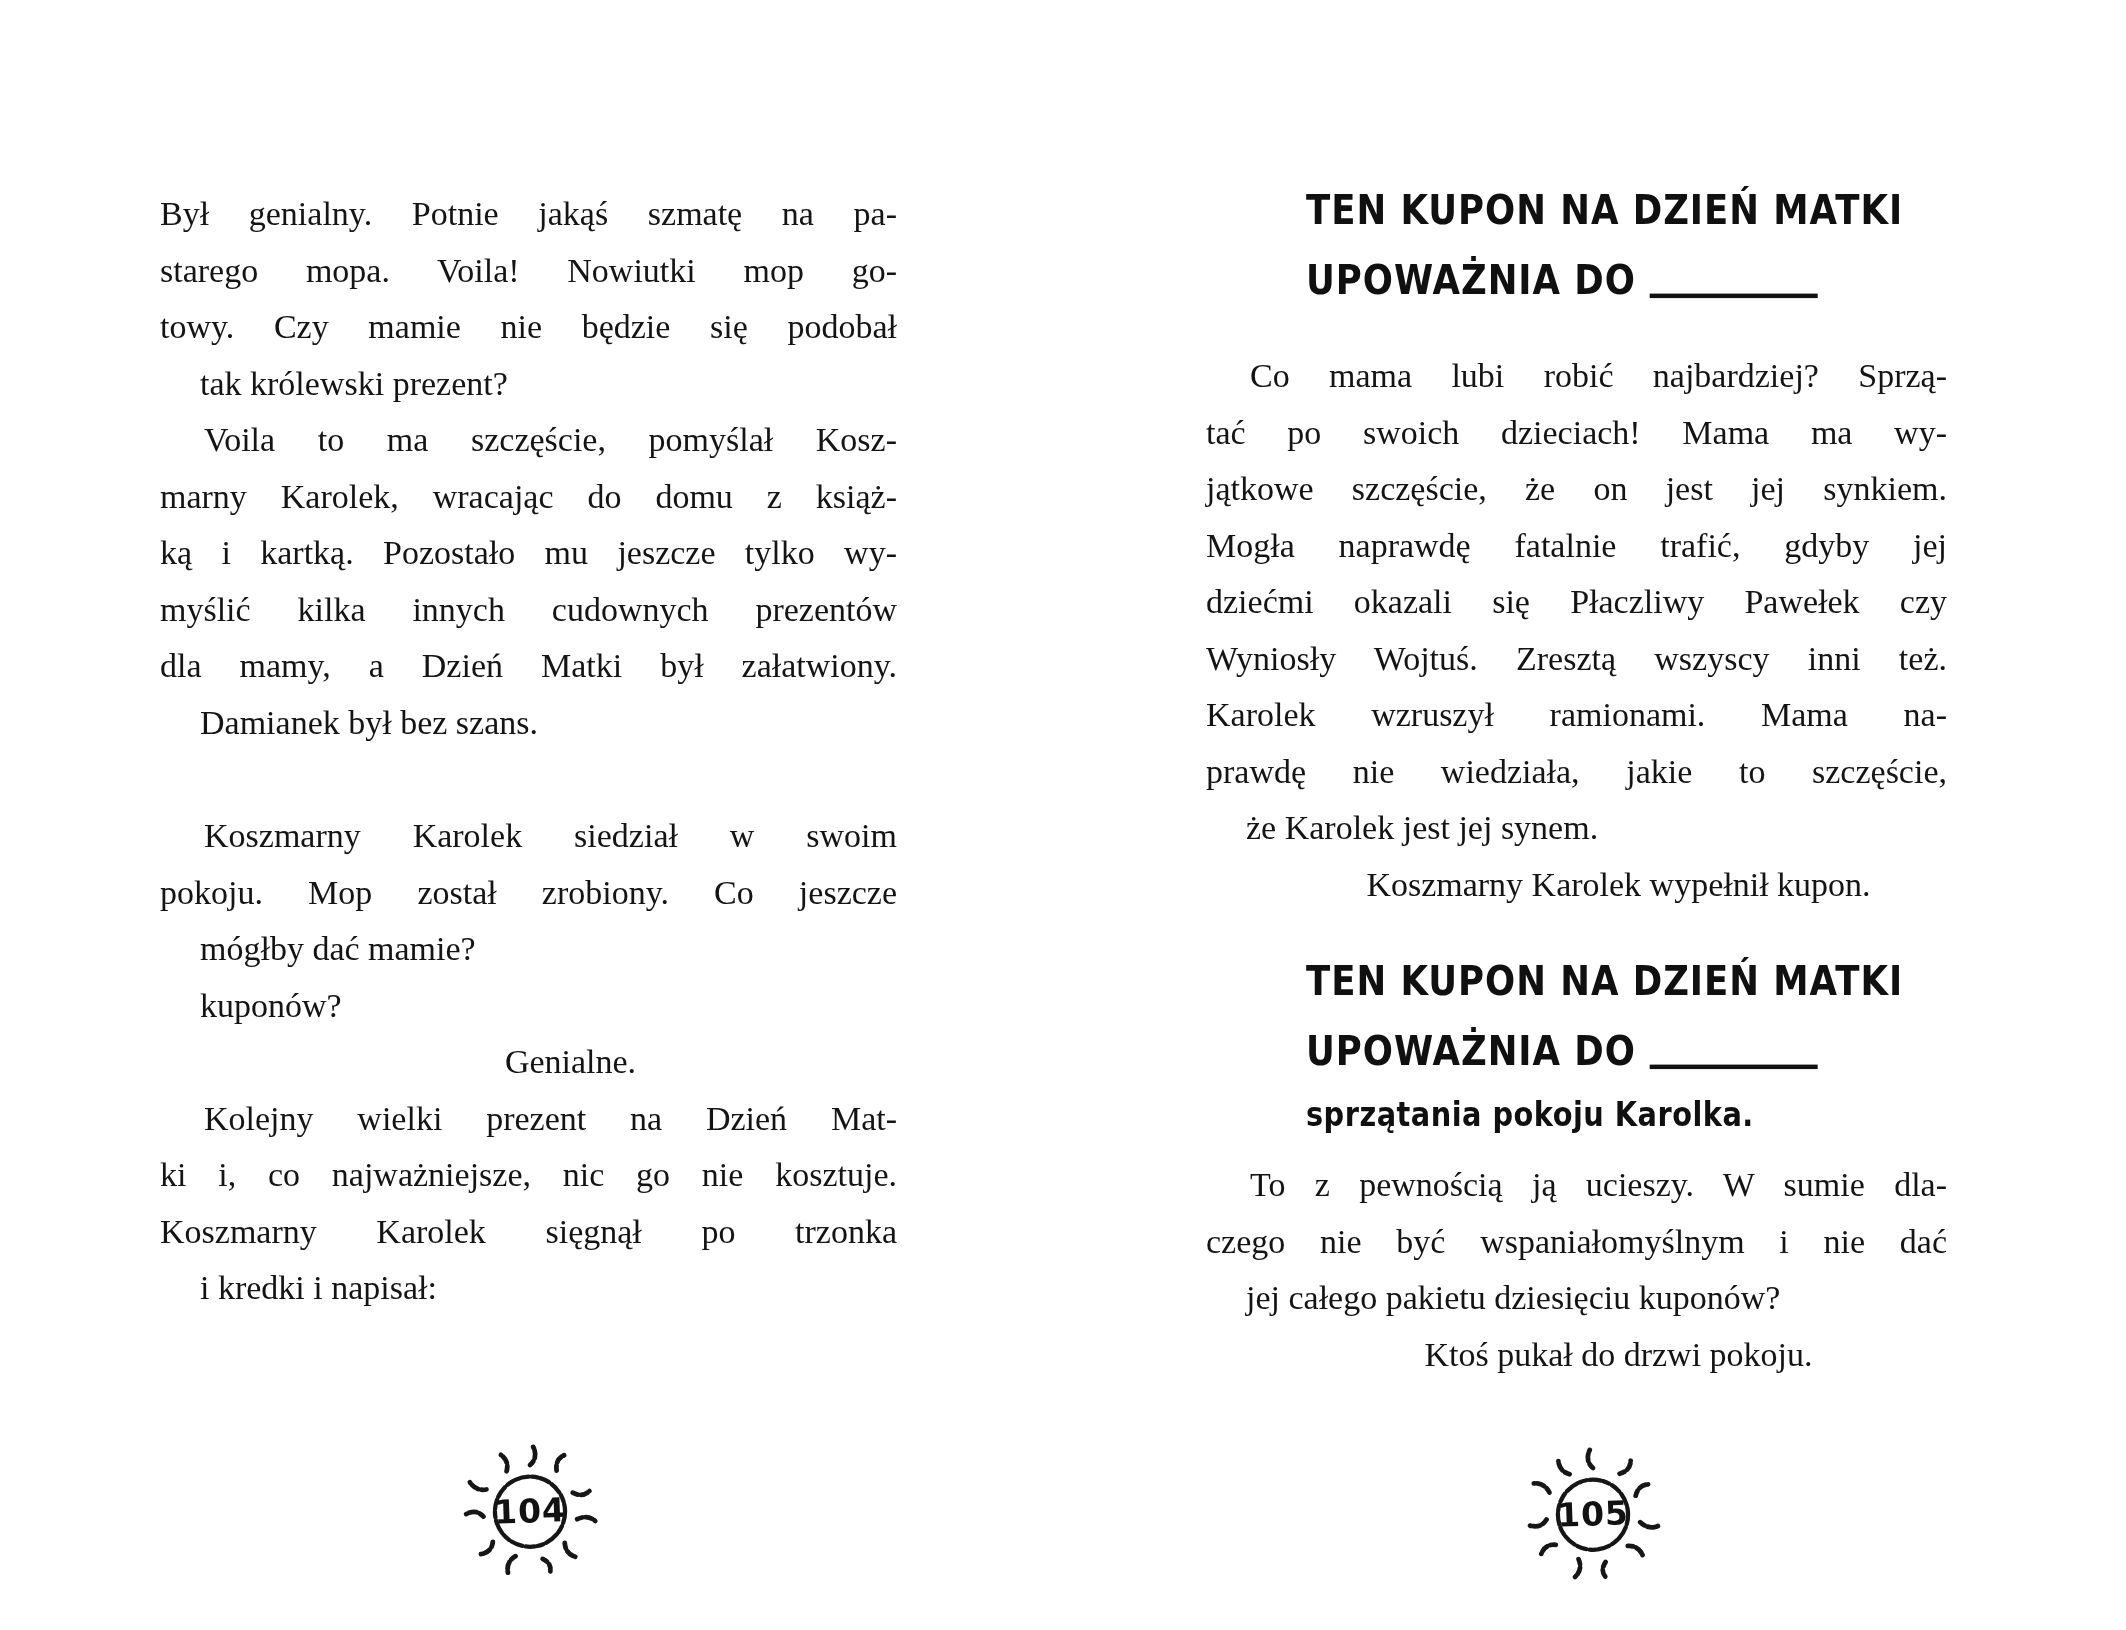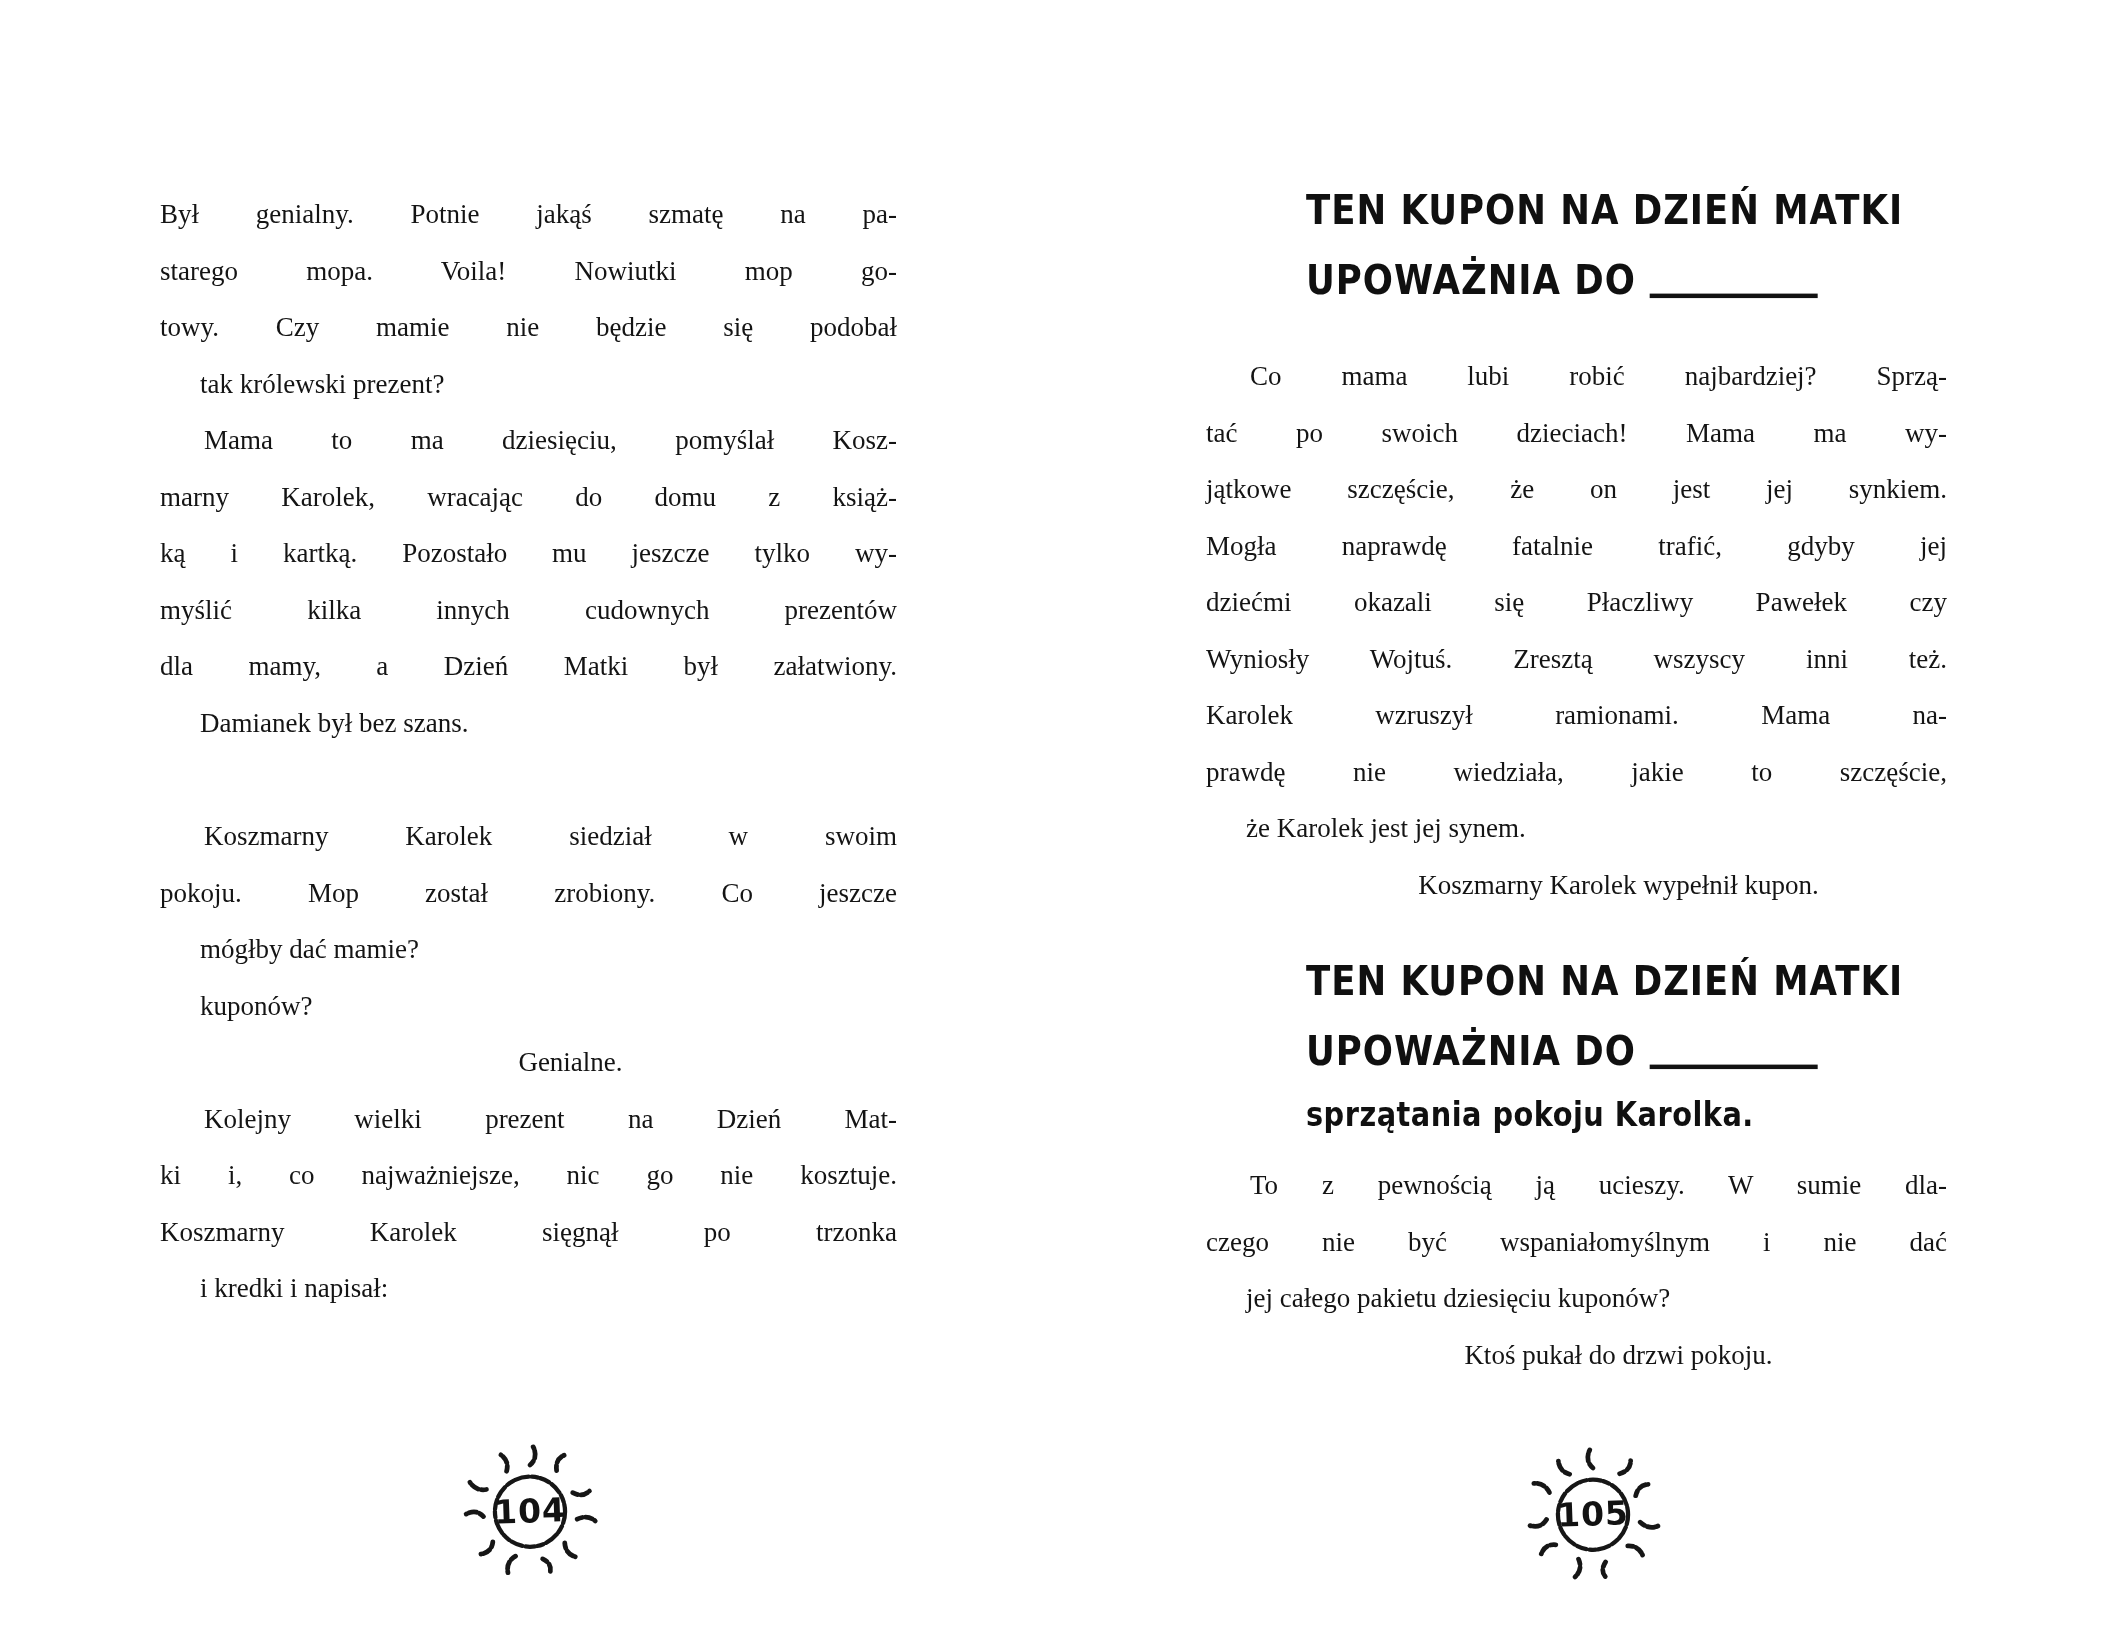--- a/index.html
+++ b/index.html
@@ -6,21 +6,21 @@
   .stage {
     position:relative; width:2126px; height:1630px; background:#ffffff;
     overflow:hidden; color:#141414;
   }
   
   .textcol { position:absolute; }
   .col-left  { left:160px;  top:186px; width:737px; }
   .col-right { left:1206px; top:176px; width:741px; }
   .l {
     font-family:"Liberation Serif", serif;
-    font-size:27px; line-height:56.5px; color:#141414;
+    font-size:34px; line-height:56.5px; color:#141414;
     white-space:normal;
   }
   .jl { text-align:justify; text-align-last:justify; }
   .pl { text-align:left;margin-left:40px; }
   .ind { text-indent:44px;text-align:center; }
   .gap { height:57px; }
   .gap-s { height:34px; }
   .gap-m { height:48px; }
   
   .coupon {
@@ -53,21 +53,21 @@
 </head>
 <body>
 
 <div class="stage">
 
   <div class="textcol col-left">
     <div class="l jl">Był genialny. Potnie jakąś szmatę na pa-</div>
     <div class="l jl">starego mopa. Voila! Nowiutki mop go-</div>
     <div class="l jl">towy. Czy mamie nie będzie się podobał</div>
     <div class="l pl">tak królewski prezent?</div>
-    <div class="l jl ind">Mama to ma dziesięciu, pomyślał Kosz-</div>
+    <div class="l jl ind">Voila to ma szczęście, pomyślał Kosz-</div>
     <div class="l jl">marny Karolek, wracając do domu z książ-</div>
     <div class="l jl">ką i kartką. Pozostało mu jeszcze tylko wy-</div>
     <div class="l jl">myślić kilka innych cudownych prezentów</div>
     <div class="l jl">dla mamy, a Dzień Matki był załatwiony.</div>
     <div class="l pl">Damianek był bez szans.</div>
     <div class="gap"></div>
     <div class="l jl ind">Koszmarny Karolek siedział w swoim</div>
     <div class="l jl">pokoju. Mop został zrobiony. Co jeszcze</div>
     <div class="l pl">mógłby dać mamie?</div>
     <div class="l pl">kuponów?</div>

